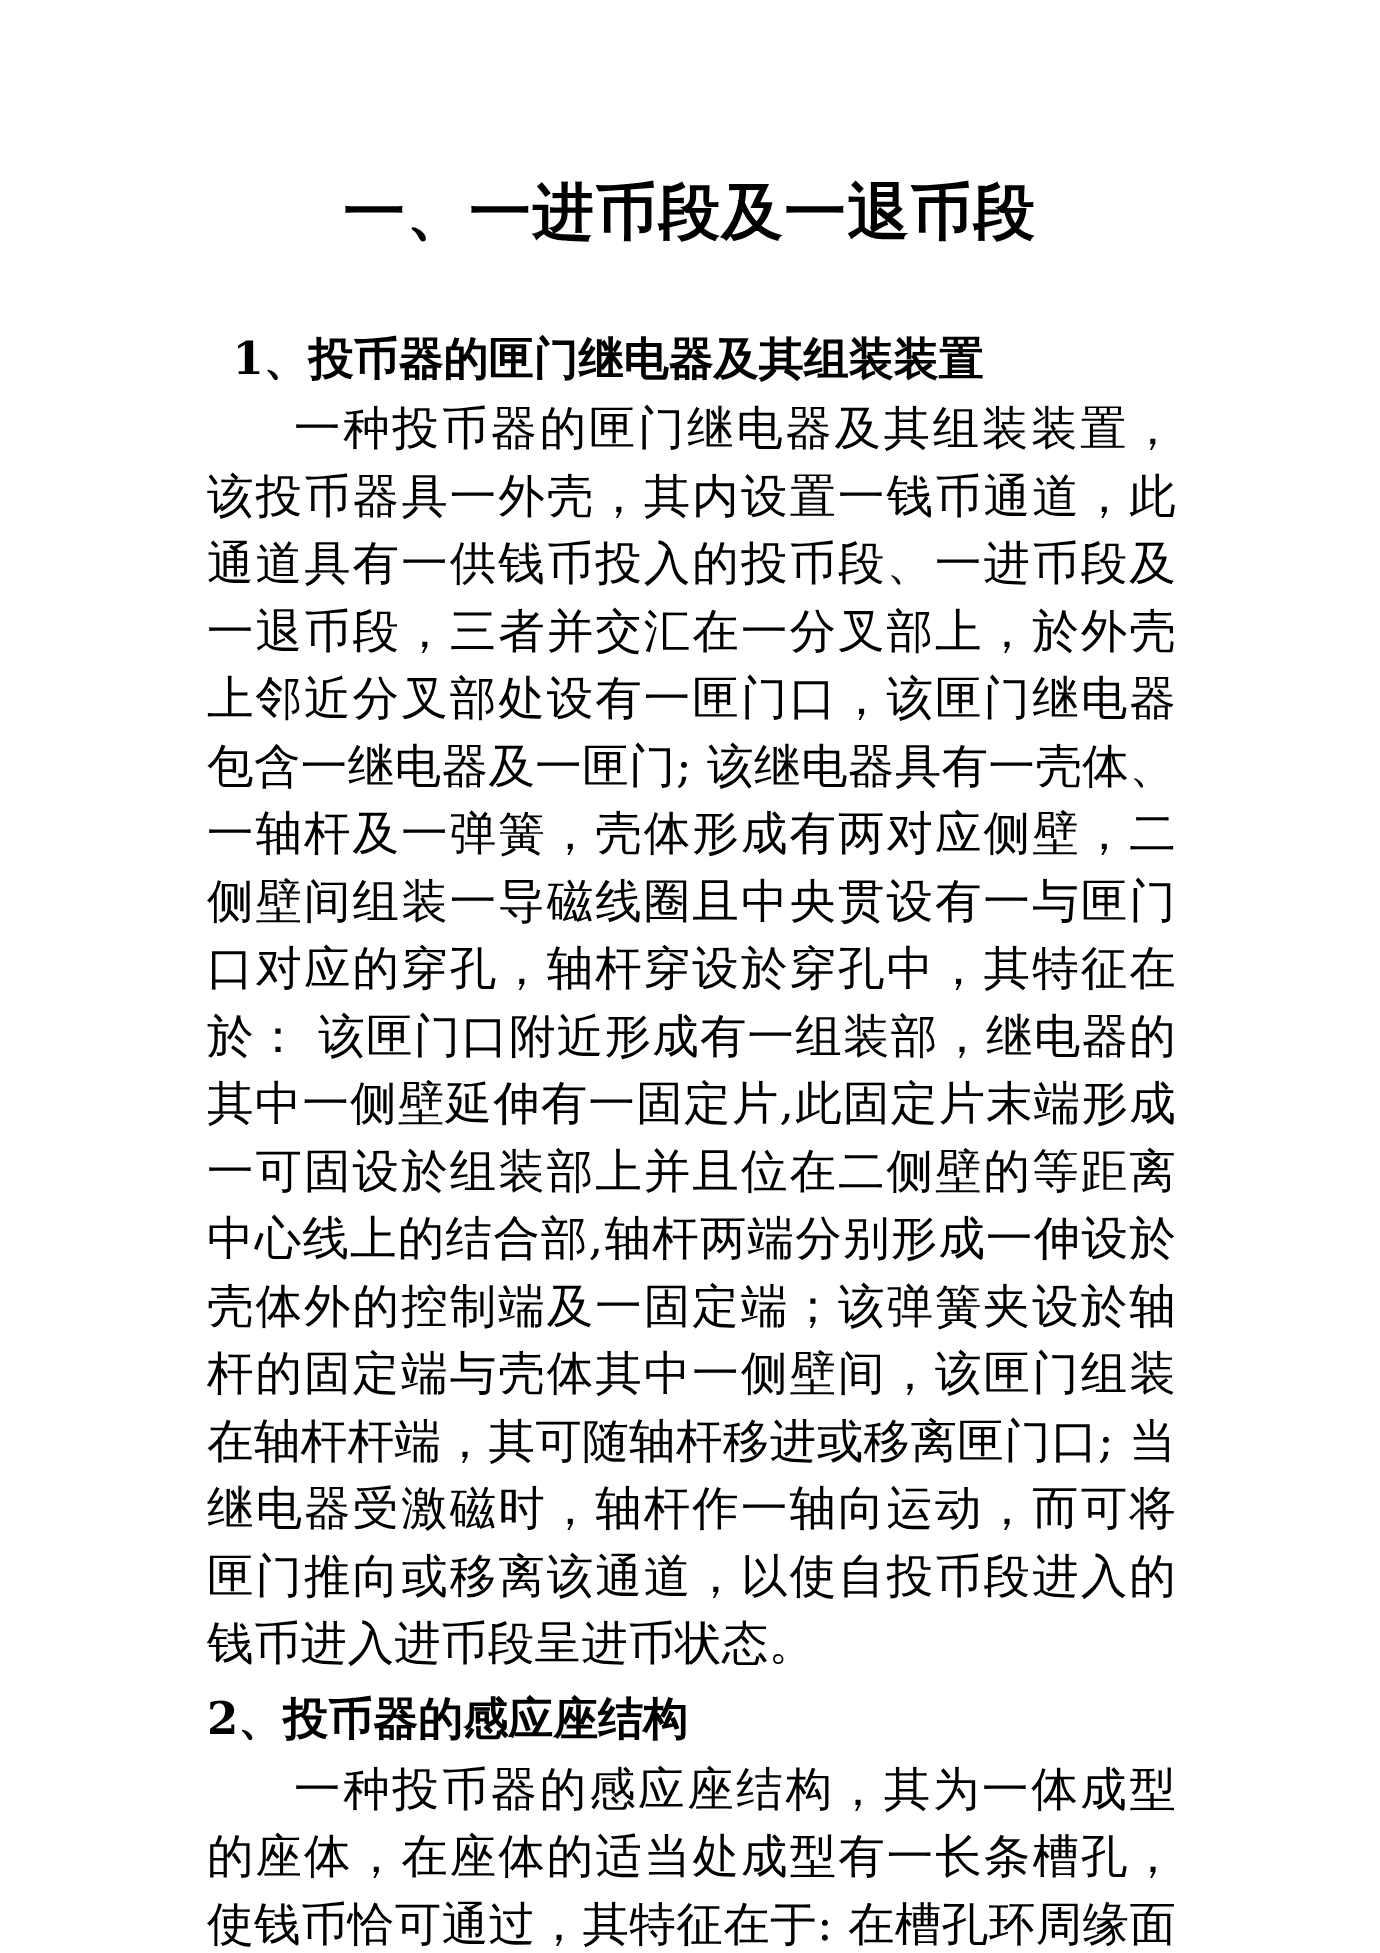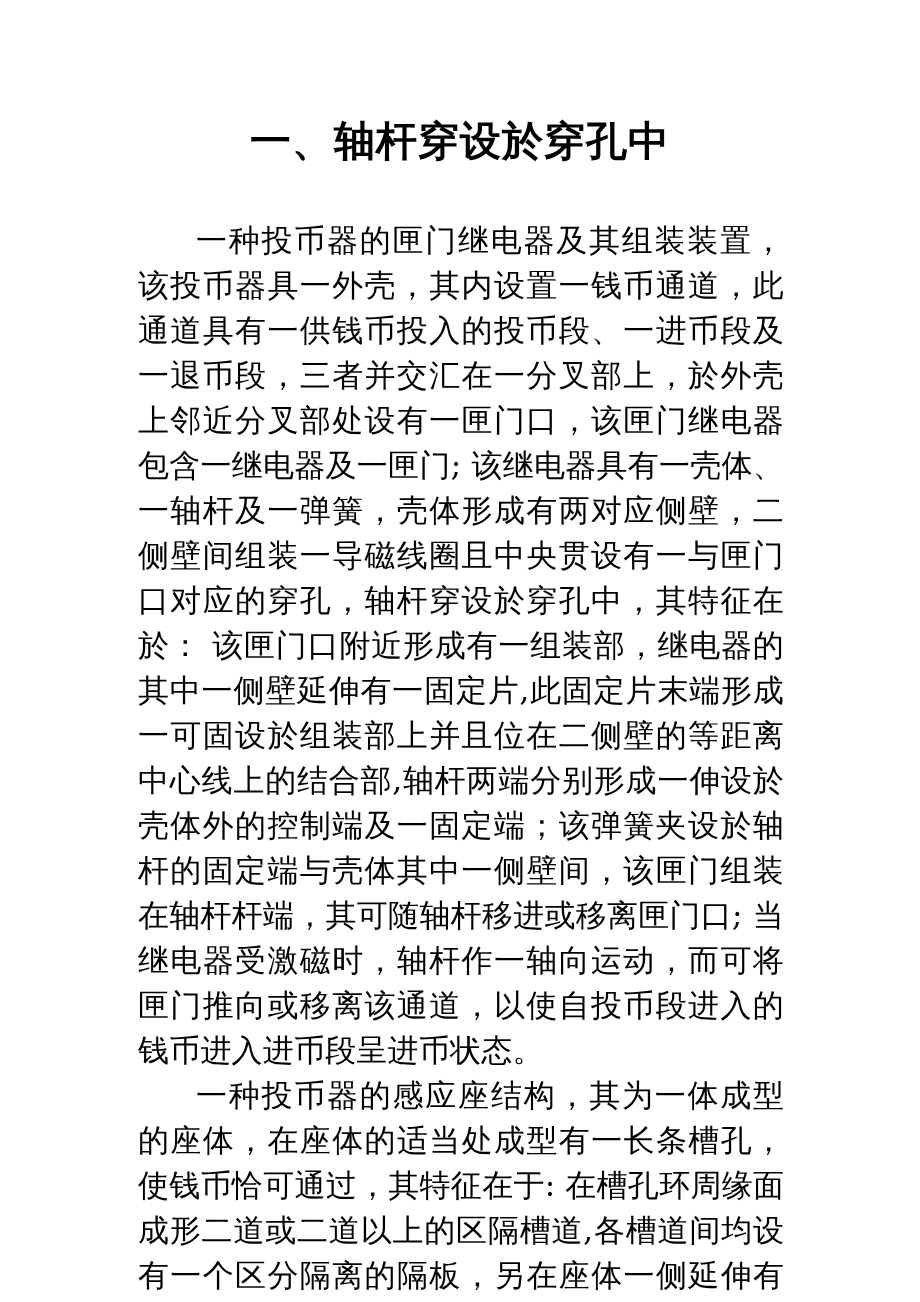--- a/index.html
+++ b/index.html
@@ -82,25 +82,27 @@
 
   .body-para.tight {
     letter-spacing: 0;
   }
 </style>
 </head>
 <body>
 
 <div class="page">
 
-  <div class="doc-title">一、轴杆穿设於穿孔中</div>
+  <div class="doc-title">一、一进币段及一退币段</div>
 
   <div class="content">
 
+    <div class="section-heading indented h-one">1、投币器的匣门继电器及其组装装置</div>
 
     <div class="body-para">一种投币器的匣门继电器及其组装装置，该投币器具一外壳，其内设置一钱币通道，此通道具有一供钱币投入的投币段、一进币段及一退币段，三者并交汇在一分叉部上，於外壳上邻近分叉部处设有一匣门口，该匣门继电器包含一继电器及一匣门; 该继电器具有一壳体、一轴杆及一弹簧，壳体形成有两对应侧壁，二侧壁间组装一导磁线圈且中央贯设有一与匣门口对应的穿孔，轴杆穿设於穿孔中，其特征在於： 该匣门口附近形成有一组装部，继电器的其中一侧壁延伸有一固定片,此固定片末端形成一可固设於组装部上并且位在二侧壁的等距离中心线上的结合部,轴杆两端分别形成一伸设於壳体外的控制端及一固定端；该弹簧夹设於轴杆的固定端与壳体其中一侧壁间，该匣门组装在轴杆杆端，其可随轴杆移进或移离匣门口; 当继电器受激磁时，轴杆作一轴向运动，而可将匣门推向或移离该通道，以使自投币段进入的钱币进入进币段呈进币状态。</div>
 
+    <div class="section-heading h-two">2、投币器的感应座结构</div>
 
     <div class="body-para tight">一种投币器的感应座结构，其为一体成型的座体，在座体的适当处成型有一长条槽孔，使钱币恰可通过，其特征在于: 在槽孔环周缘面成形二道或二道以上的区隔槽道,各槽道间均设有一个区分隔离的隔板，另在座体一侧延伸有相对槽道数的插片，并在插片表缘形成两个浮凸杆，以固设两端子。</div>
 
   </div>
 
 </div>
 
 </body></html>

